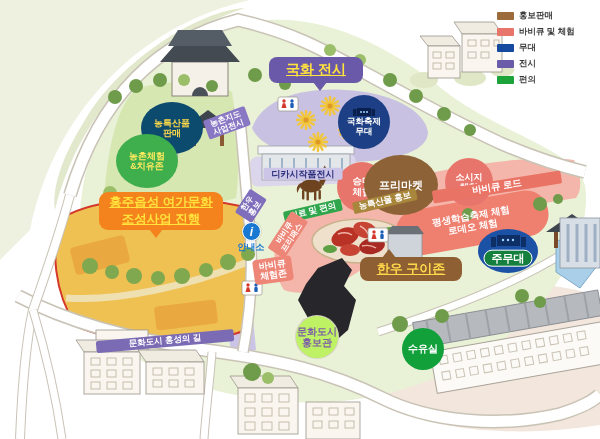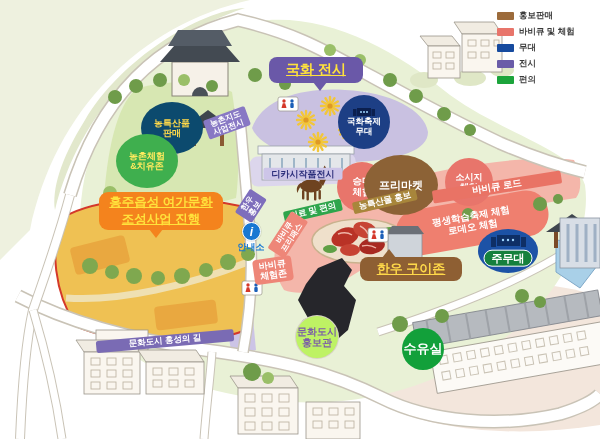--- a/index.html
+++ b/index.html
@@ -418,21 +418,21 @@
           <circle cx="11" cy="5" r="1" fill="#9FD6FF"></circle>
           <circle cx="14" cy="5" r="1" fill="#9FD6FF"></circle>
         </svg>
        <span style="white-space:pre-line;">국화축제
 무대</span></div>
   <div class="lbl circle" style="left:362px;top:187px;width:50px;height:50px;background:#E8756B;color:#fff;font-size:9.5px;">승마
 체험</div>
   <div class="lbl circle" style="left:401px;top:185px;width:74px;height:60px;background:#8C6236;color:#fff;font-size:11px;">프리마켓</div>
   <div class="lbl circle" style="left:469px;top:182px;width:48px;height:48px;background:#E8756B;color:#fff;font-size:9px;">소시지
 체험</div>
-  <div class="lbl circle" style="left:423px;top:349px;width:42px;height:42px;background:#12A03A;color:#fff;font-size:13px;">수유실</div>
+  <div class="lbl circle" style="left:423px;top:349px;width:42px;height:42px;background:#12A03A;color:#fff;font-size:10px;">수유실</div>
   <div class="lbl circle" style="left:300px;top:337px;width:42px;height:42px;background:#bef264;color:#7B5CA8;font-size:10px;box-shadow:0 0 0 1px #D8D2C6;margin-left:17px;">문화도시
 홍보관</div>
 
   <div class="lbl band" style="left:227px;top:123px;background:#8878C4;font-size:8px;transform:translate(-50%,-50%) rotate(-20deg);">농촌지도
 사업전시</div>
   <div class="lbl band" style="left:303px;top:146px;background:#CDC5E8;color:#2B2E7A;font-size:9px;padding:1px 8px;margin-top:28px;">디카시작품전시</div>
   <div class="lbl band" style="left:251px;top:206px;background:#7E6EBC;font-size:8px;transform:translate(-50%,-50%) rotate(-57deg);">한우
 홍보</div>
   <div class="lbl band" style="left:313px;top:211px;background:#2FA54C;font-size:8.5px;transform:translate(-50%,-50%) rotate(-13deg);">의료 및 편의</div>
   <div class="lbl band" style="left:385px;top:201px;background:#A8863B;font-size:8.5px;transform:translate(-50%,-50%) rotate(-13deg);">농특산물 홍보</div>

